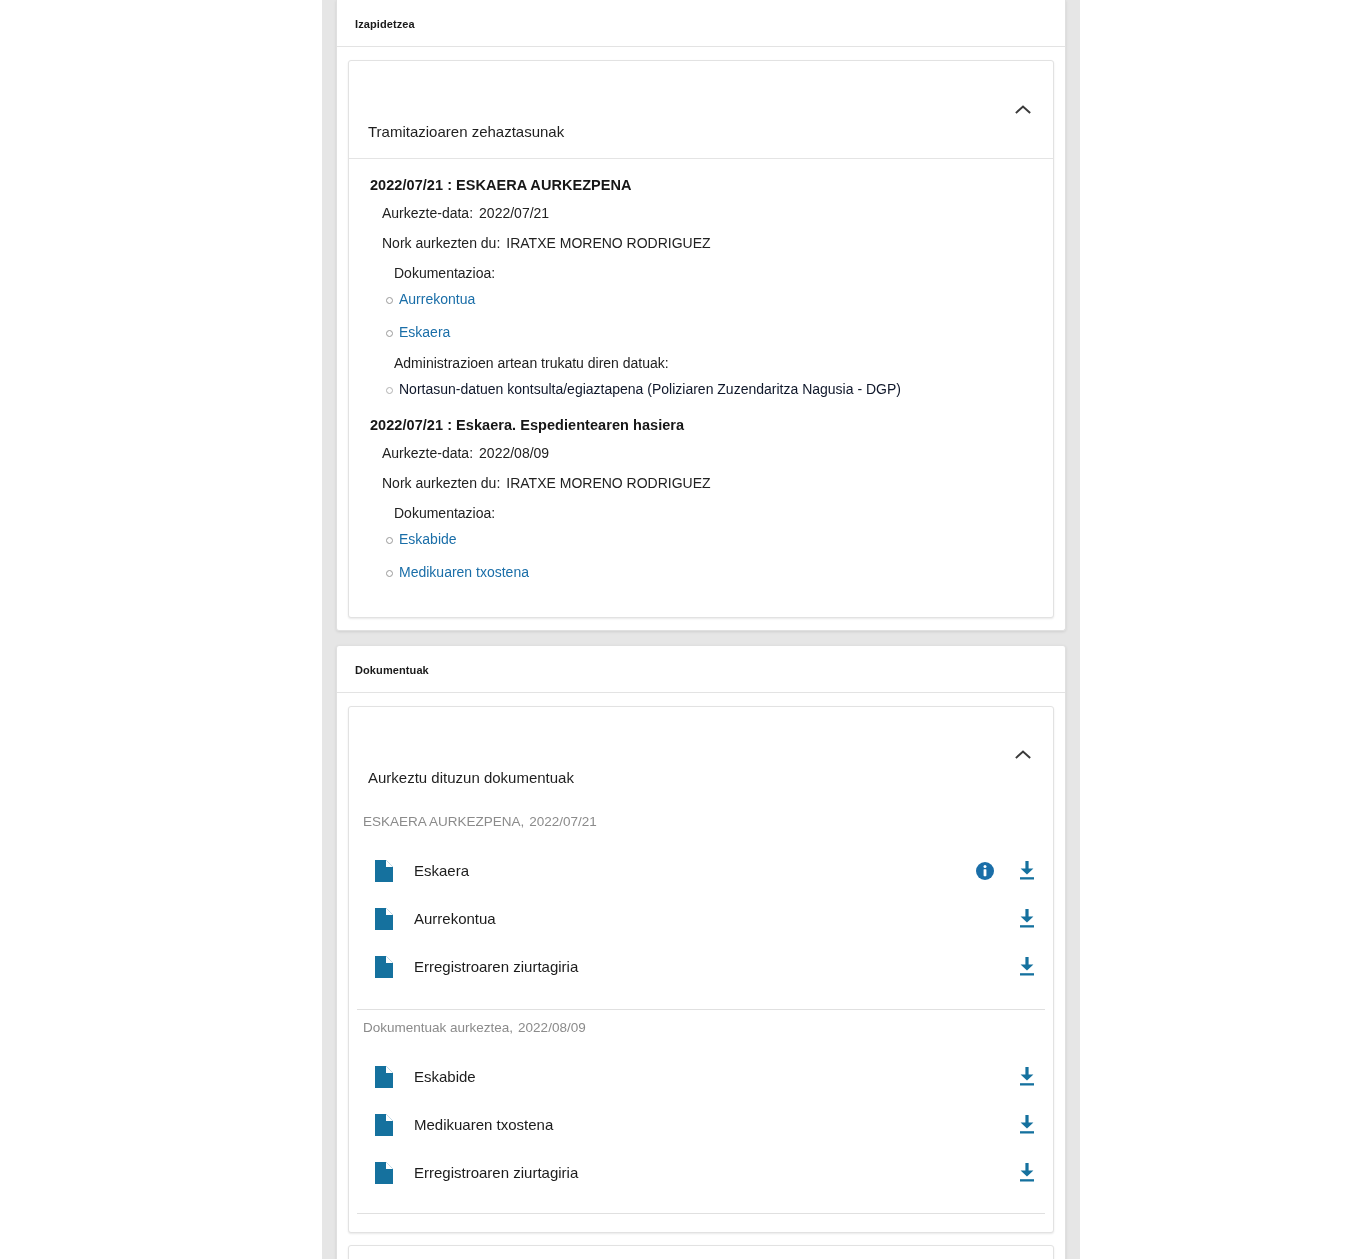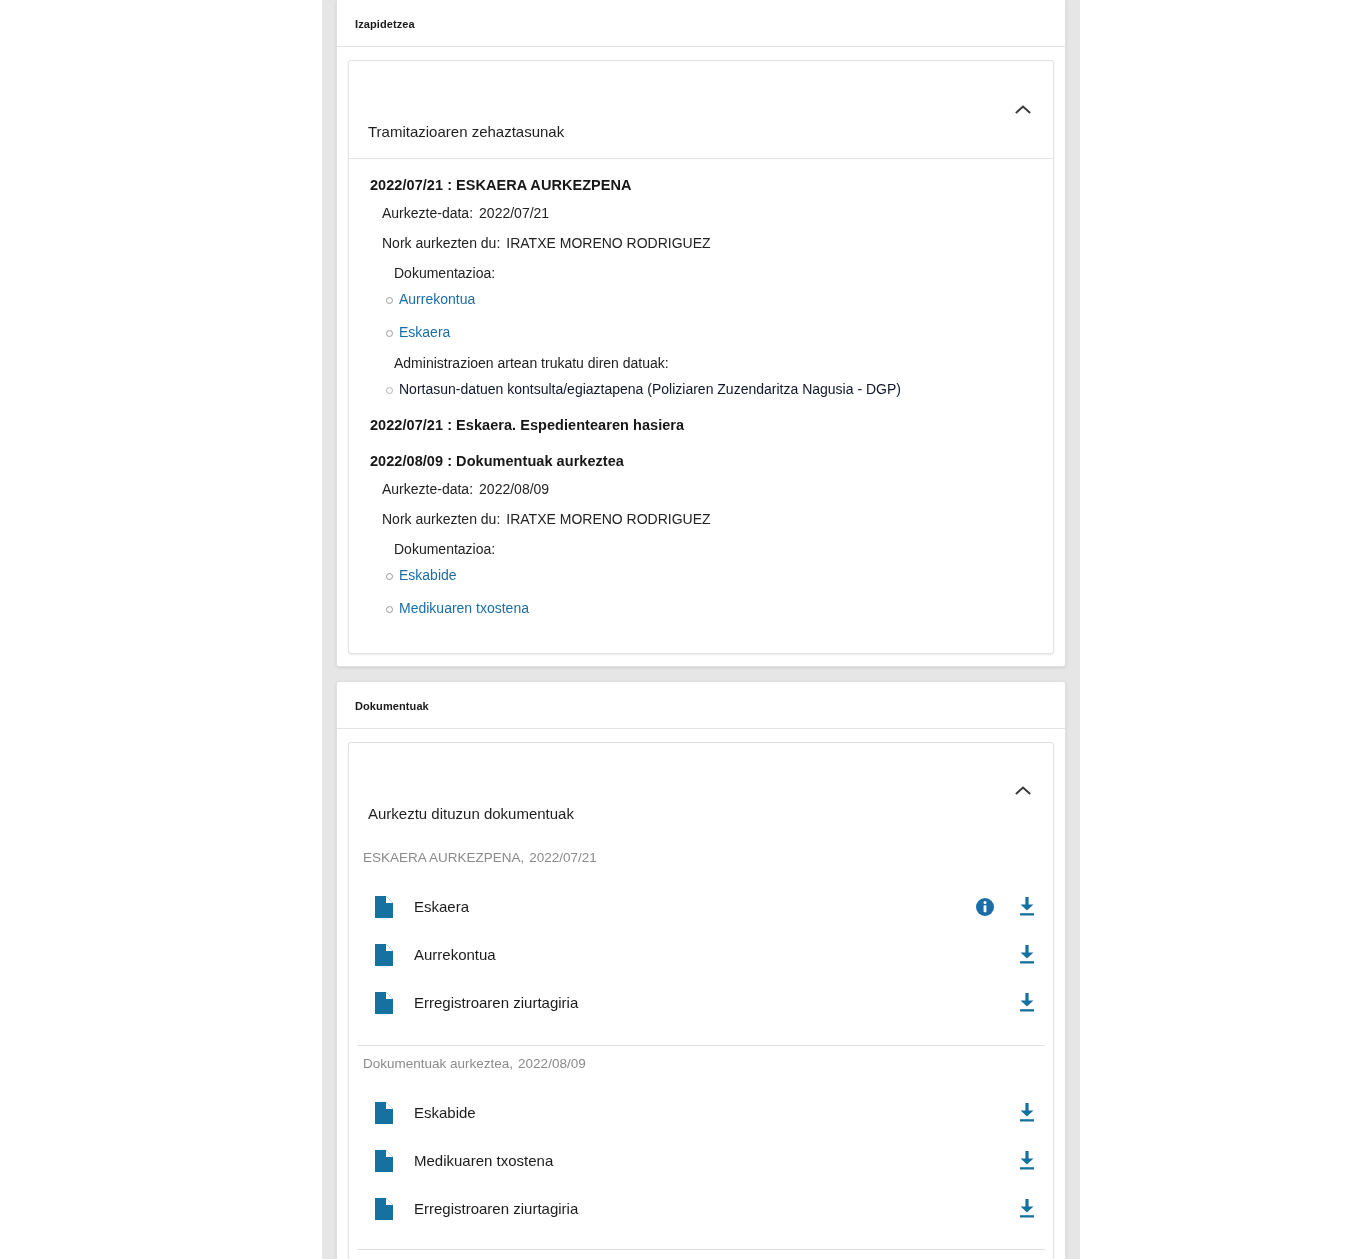--- a/index.html
+++ b/index.html
@@ -199,21 +199,20 @@
             <ul class="doclist">
               <li class="muted"><span>Nortasun-datuen kontsulta/egiaztapena (Poliziaren Zuzendaritza Nagusia - DGP)</span></li>
             </ul>
           </div>
 
           <div class="evt">
             <div class="evt-title spaced">2022/07/21 : Eskaera. Espedientearen hasiera</div>
           </div>
 
           <div class="evt">
-            <div class="evt-title spaced">2022/08/09 : Dokumentuak aurkeztea</div>
             <div class="kv">
               <span class="k">Aurkezte-data:</span><span class="v">2022/08/09</span>
             </div>
             <div class="kv">
               <span class="k">Nork aurkezten du:</span><span class="v">IRATXE MORENO RODRIGUEZ</span>
             </div>
             <div class="sub-label">Dokumentazioa:</div>
             <ul class="doclist">
               <li><a class="doclink">Eskabide</a></li>
               <li><a class="doclink">Medikuaren txostena</a></li>

